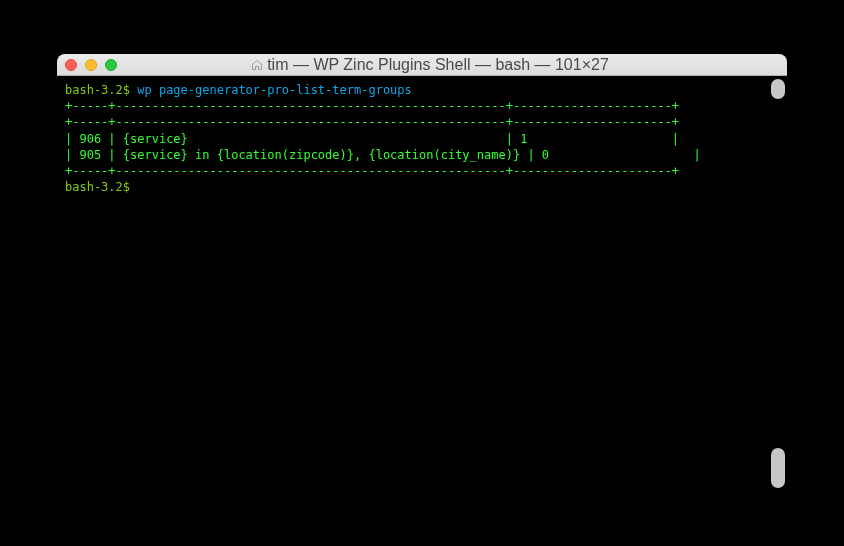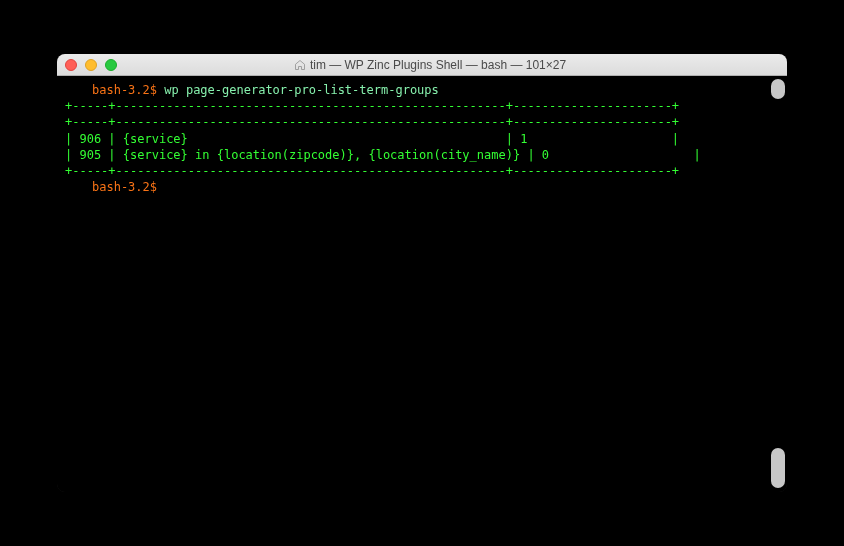--- a/index.html
+++ b/index.html
@@ -45,21 +45,21 @@
       border-radius: 50%;
     }
     .tl-close { background: #ff5f57; border: 0.5px solid #e0443e; }
     .tl-min { background: #ffbd2e; border: 0.5px solid #dea123; }
     .tl-max { background: #28c940; border: 0.5px solid #1aad2b; }
     .title {
       position: absolute;
       left: 16px;
       right: 0;
       text-align: center;
-      font-size: 12px;
+      font-size: 16px;
       color: #4a4a4a;
       pointer-events: none;
       display: flex;
       align-items: center;
       justify-content: center;
       gap: 4px;
     }
     .home-icon {
       width: 12px;
       height: 12px;
@@ -72,22 +72,22 @@
       font-family: "Menlo", "Monaco", monospace;
       font-size: 12px;
       line-height: 1.35;
       color: #33ff33;
       position: relative;
       overflow: hidden;
     }
     .term-line {
       white-space: pre;
     }
-    .prompt { color: #f97316; margin-left: 27px; }
-    .command { color: #86efac; }
+    .prompt { color: #84cc16; }
+    .command { color: #0ea5e9; }
     .table-line { color: #33ff33; }
     .scrollbar-thumb {
       position: absolute;
       right: 2px;
       width: 14px;
       border-radius: 7px;
       background: #c7c7c7;
     }
     .scrollbar-thumb.top {
       top: 25px;

